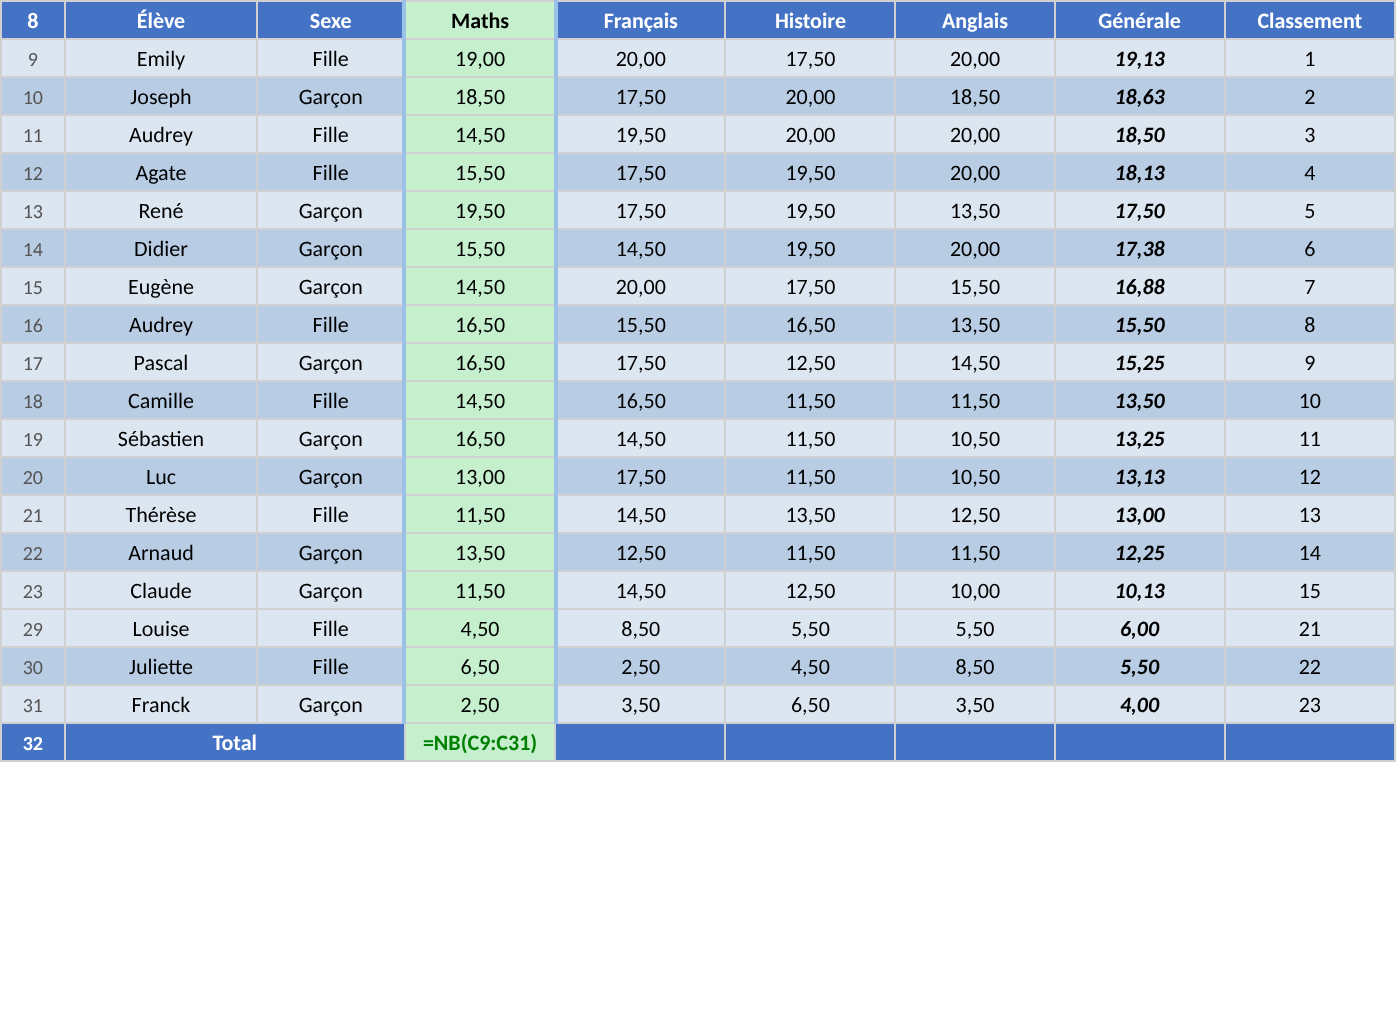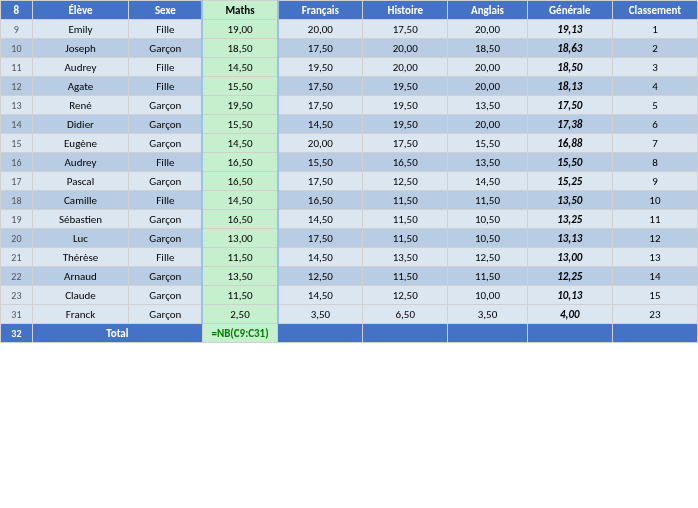--- a/index.html
+++ b/index.html
@@ -267,20 +267,42 @@
         <td>Claude</td>
         <td>Garçon</td>
         <td class="maths-col">11,50</td>
         <td>14,50</td>
         <td>12,50</td>
         <td>10,00</td>
         <td class="generale-col">10,13</td>
         <td class="classement-col">15</td>
       </tr>
       <tr class="data-row">
+        <td class="row-num">29</td>
+        <td>Louise</td>
+        <td>Fille</td>
+        <td class="maths-col">4,50</td>
+        <td>8,50</td>
+        <td>5,50</td>
+        <td>5,50</td>
+        <td class="generale-col">6,00</td>
+        <td class="classement-col">21</td>
+      </tr>
+      <tr class="data-row alt">
+        <td class="row-num">30</td>
+        <td>Juliette</td>
+        <td>Fille</td>
+        <td class="maths-col">6,50</td>
+        <td>2,50</td>
+        <td>4,50</td>
+        <td>8,50</td>
+        <td class="generale-col">5,50</td>
+        <td class="classement-col">22</td>
+      </tr>
+      <tr class="data-row">
         <td class="row-num">31</td>
         <td>Franck</td>
         <td>Garçon</td>
         <td class="maths-col">2,50</td>
         <td>3,50</td>
         <td>6,50</td>
         <td>3,50</td>
         <td class="generale-col">4,00</td>
         <td class="classement-col">23</td>
       </tr>

